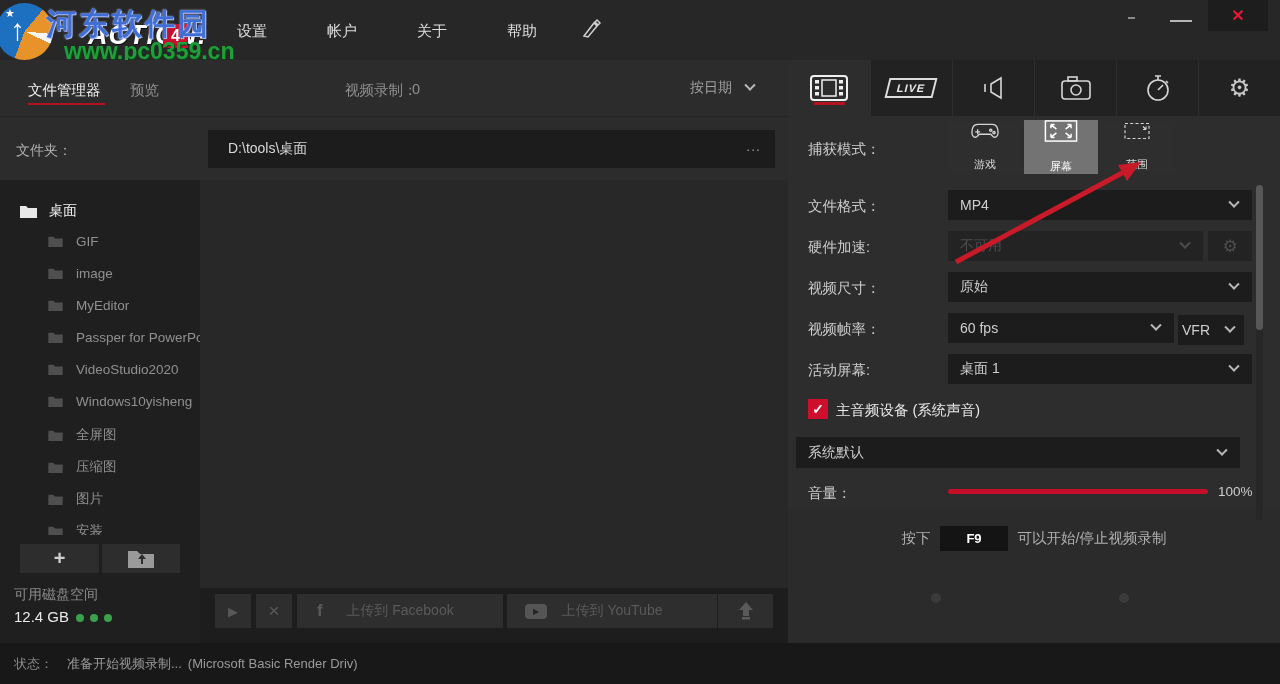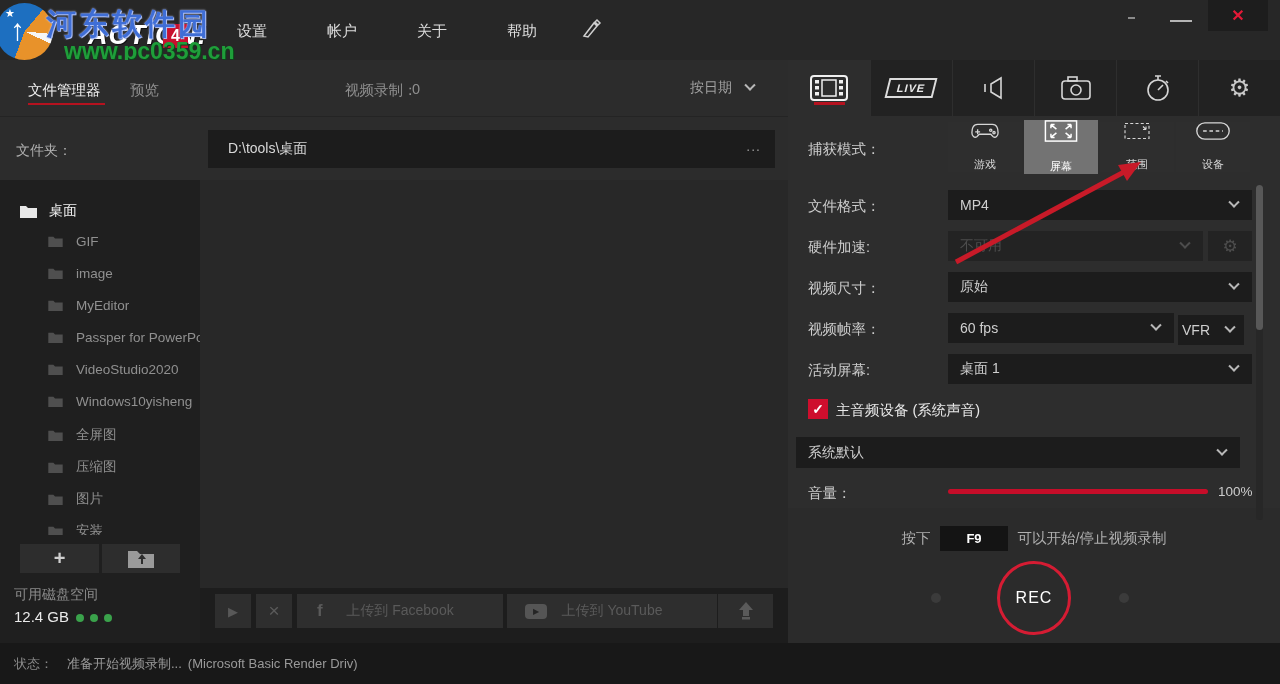--- a/index.html
+++ b/index.html
@@ -354,27 +354,20 @@
       </svg>
       <span class="cap-lbl">屏幕</span>
     </div>
     <div class="cap-btn" style="left:312px">
       <svg width="36" height="24" viewBox="0 0 36 24" fill="none" stroke="#d6d6d6" stroke-width="1.5">
         <rect x="2" y="2" width="32" height="20" stroke-dasharray="4 3"></rect>
         <path d="M28 10 L24 6 M28 10 l-4 0 M28 10 l0 -4" transform="translate(2,0)"></path>
       </svg>
       <span class="cap-lbl">范围</span>
     </div>
-    <div class="cap-btn" style="left:388px">
-      <svg width="38" height="20" viewBox="0 0 38 20" fill="none" stroke="#d6d6d6" stroke-width="1.5">
-        <rect x="1" y="1" width="36" height="18" rx="9"></rect>
-          <path d="M8 10 h22" stroke-dasharray="4 3"></path>
-      </svg>
-      <span class="cap-lbl">设备</span>
-    </div>
 
     <div class="srow-label" style="top:137px">文件格式：</div>
     <div class="dd" style="left:160px;top:130px;width:304px">
       <span class="ddtext">MP4</span>
       <span class="chev"></span>
     </div>
 
     <div class="srow-label" style="top:178px">硬件加速:</div>
     <div class="dd disabled" style="left:160px;top:171px;width:255px">
       <span class="ddtext">不可用</span>
@@ -420,21 +413,20 @@
     <div class="vol-track"></div>
     <div class="vol-pct">100%</div>
 
     <div class="bottomzone">
       <div class="hotkey-row">
         <span>按下</span>
         <span class="keycap">F9</span>
         <span>可以开始/停止视频录制</span>
       </div>
       <div class="side-dot" style="left:143px"></div>
-      <div class="rec-btn">REC</div>
       <div class="side-dot" style="left:331px"></div>
     </div>
 
     <div class="rscroll">
       <div class="rscroll-thumb"></div>
     </div>
   </section>
 
   <footer class="statusbar">
     <span class="st-label">状态：</span>

